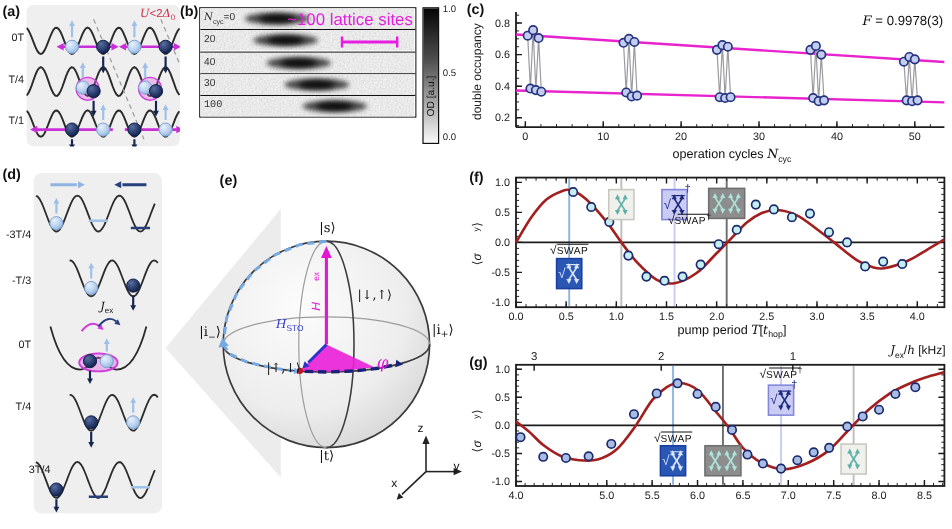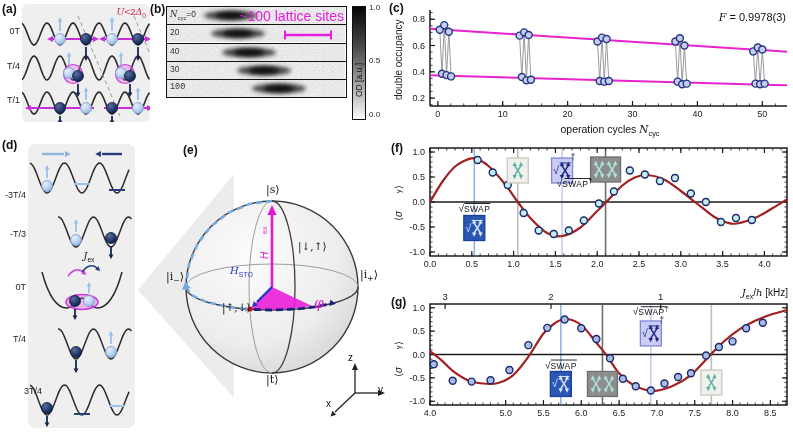--- a/index.html
+++ b/index.html
@@ -697,20 +697,21 @@
         <polygon points="0,-2.72 2.16,1.4400000000000002 -2.16,1.4400000000000002" transform="translate(225.27377049180328,23.500000000000014) rotate(0)" fill="#abe4da"></polygon>
         <polygon points="0,-2.72 2.16,1.4400000000000002 -2.16,1.4400000000000002" transform="translate(218.8737704918033,35.500000000000014) rotate(180)" fill="#abe4da"></polygon>
         <polygon points="0,-2.72 2.16,1.4400000000000002 -2.16,1.4400000000000002" transform="translate(225.27377049180328,35.500000000000014) rotate(180)" fill="#abe4da"></polygon>
       </g>
       <text x="84.31147540983608" y="72" text-anchor="middle" font-size="10" font-family="DejaVu Serif, serif" fill="#111"><tspan>√</tspan><tspan font-size="8.5" letter-spacing="0.4">SWAP</tspan></text>
       <line x1="74.31147540983608" y1="63.5" x2="100.31147540983608" y2="63.5" stroke="#111" stroke-width="0.9"></line>
       <text x="184.6393442622951" y="47" text-anchor="middle" font-size="10" font-family="DejaVu Serif, serif" fill="#111"><tspan>√</tspan><tspan font-size="8.5" letter-spacing="0.4">SWAP</tspan><tspan dy="-4" font-size="7.5">†</tspan></text>
       <line x1="174.6393442622951" y1="38.5" x2="200.6393442622951" y2="38.5" stroke="#111" stroke-width="0.9"></line>
     </svg>
   <div class="vlab" style="left:391px;top:170px;width:14px;height:66px;">⟨<i>σ</i><sub>y</sub>⟩</div>
+  <div class="rt" style="left:460px;top:269px;width:300px;text-align:center;font-size:10.5px;">pump period <i>T</i>[<i>t</i><sub>hop</sub>]</div>
 
   <svg id="cg" width="403" height="153" style="position:absolute;left:390px;top:288px;">
       <line x1="170.84957627118644" y1="17" x2="170.84957627118644" y2="116" stroke="#8fb6e4" stroke-width="1.6"></line>
       <line x1="212.44915254237287" y1="17" x2="212.44915254237287" y2="116" stroke="#6e6e6e" stroke-width="1.6"></line>
       <line x1="260.8559322033898" y1="17" x2="260.8559322033898" y2="116" stroke="#c9cdf4" stroke-width="1.6"></line>
       <line x1="321.36440677966095" y1="17" x2="321.36440677966095" y2="116" stroke="#bdbdbd" stroke-width="1.6"></line>
       <line x1="40" y1="66.5" x2="397" y2="66.5" stroke="#1c1c1c" stroke-width="1.3"></line>
       <rect x="40" y="16" width="357" height="101" fill="none" stroke="#1c1c1c" stroke-width="1.5"></rect>
       <line x1="40" y1="117" x2="40" y2="112" stroke="#1c1c1c" stroke-width="1.2"></line>
       <text x="40" y="128" text-anchor="middle" font-size="9" fill="#222">4.0</text>

